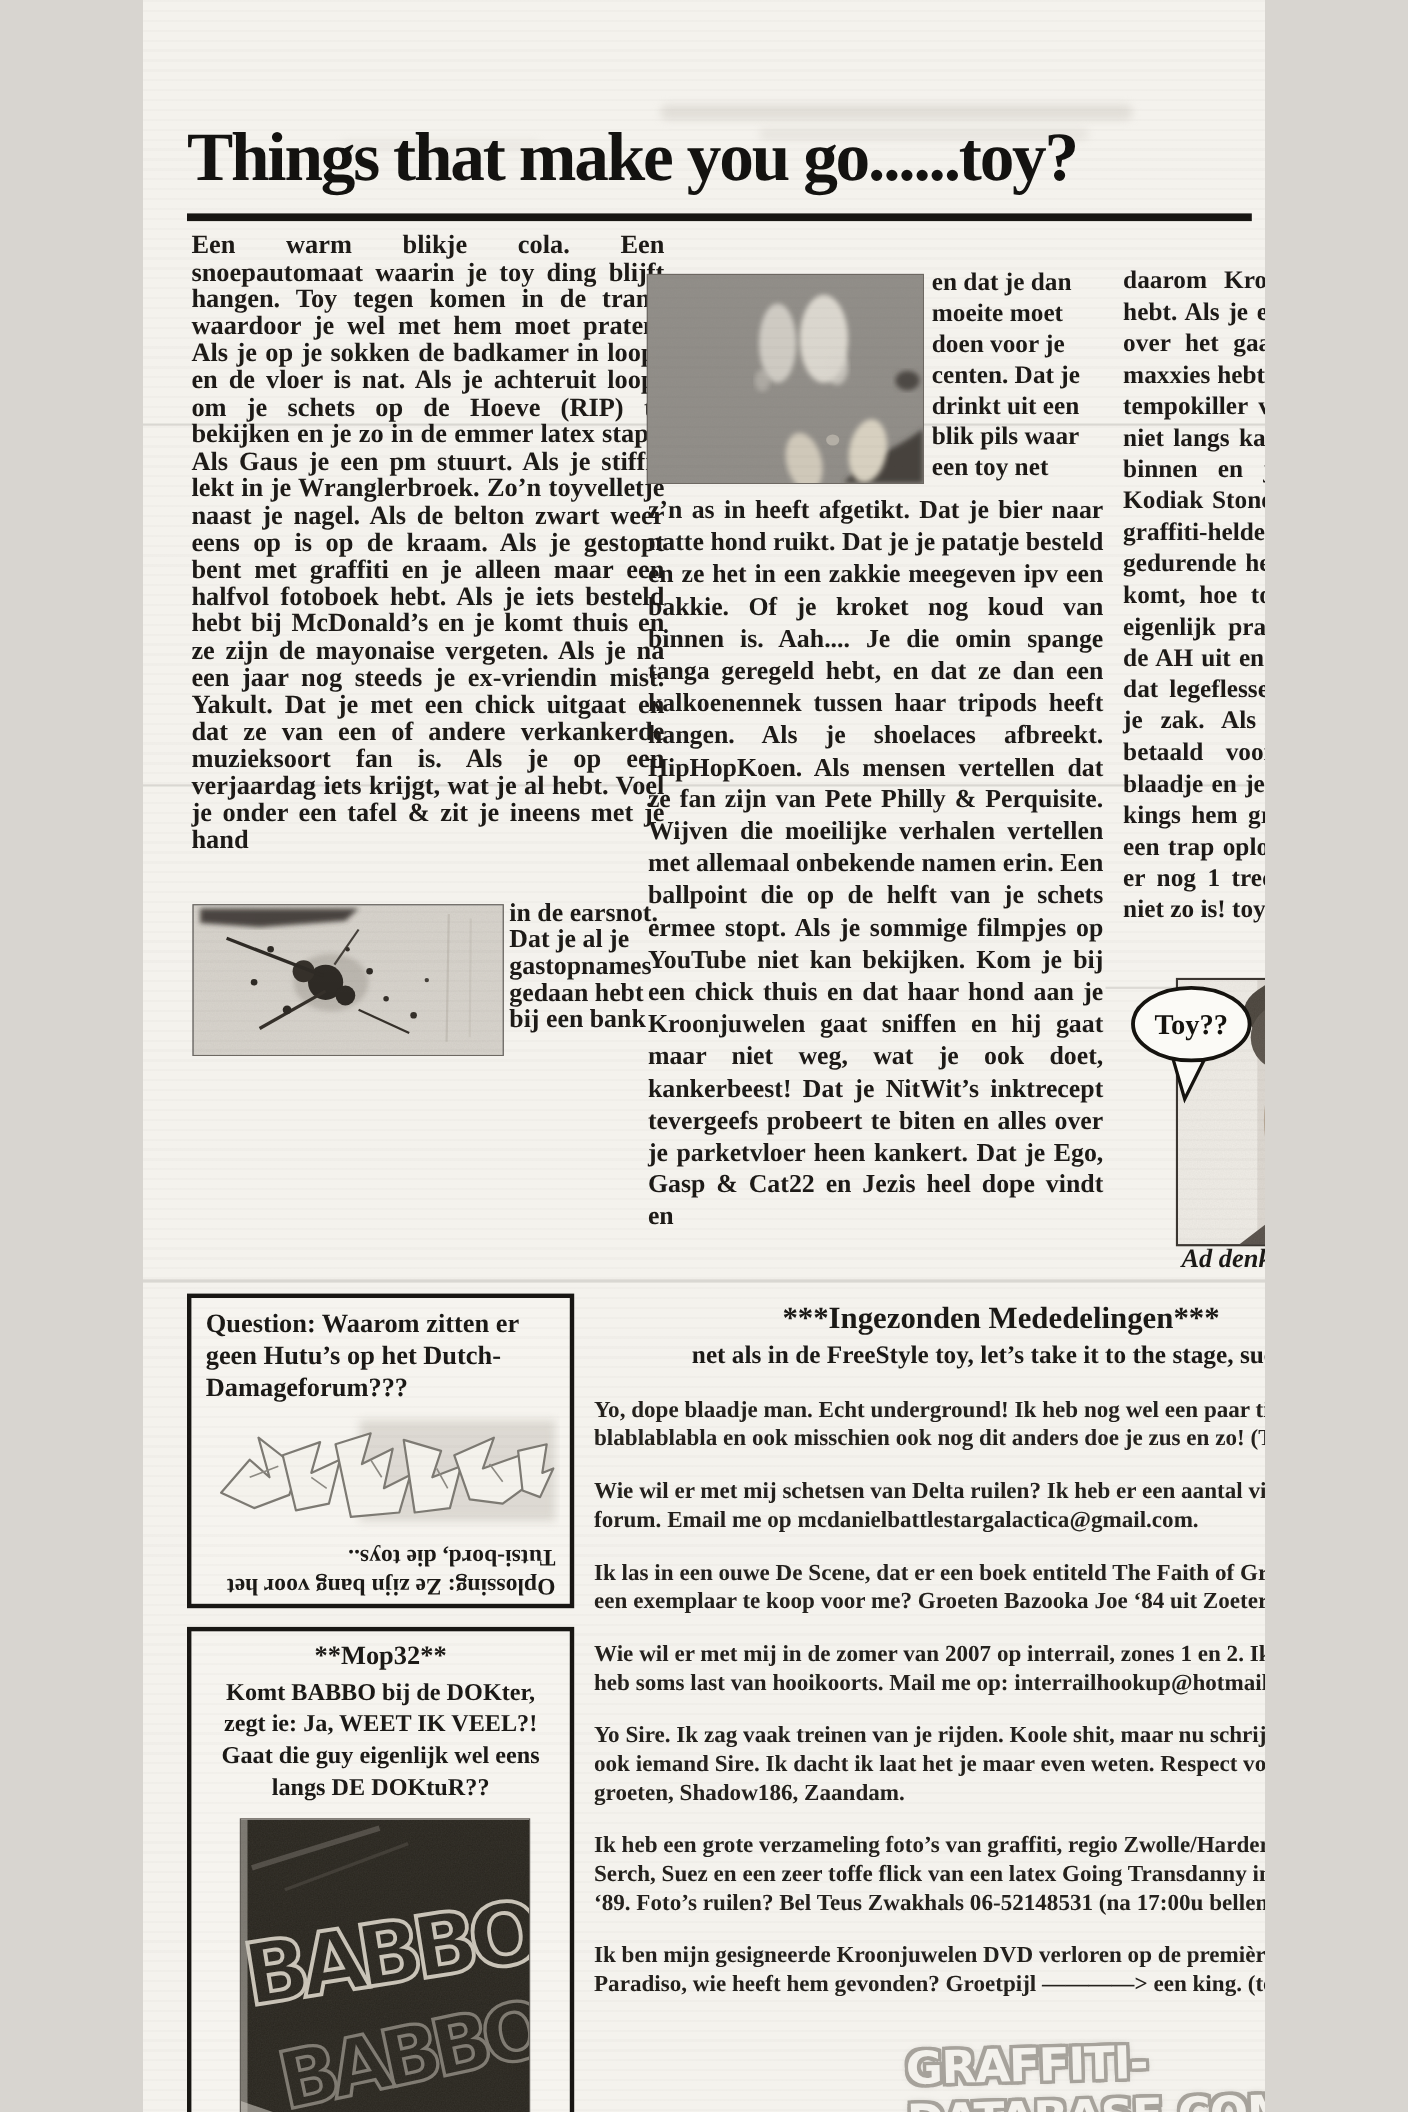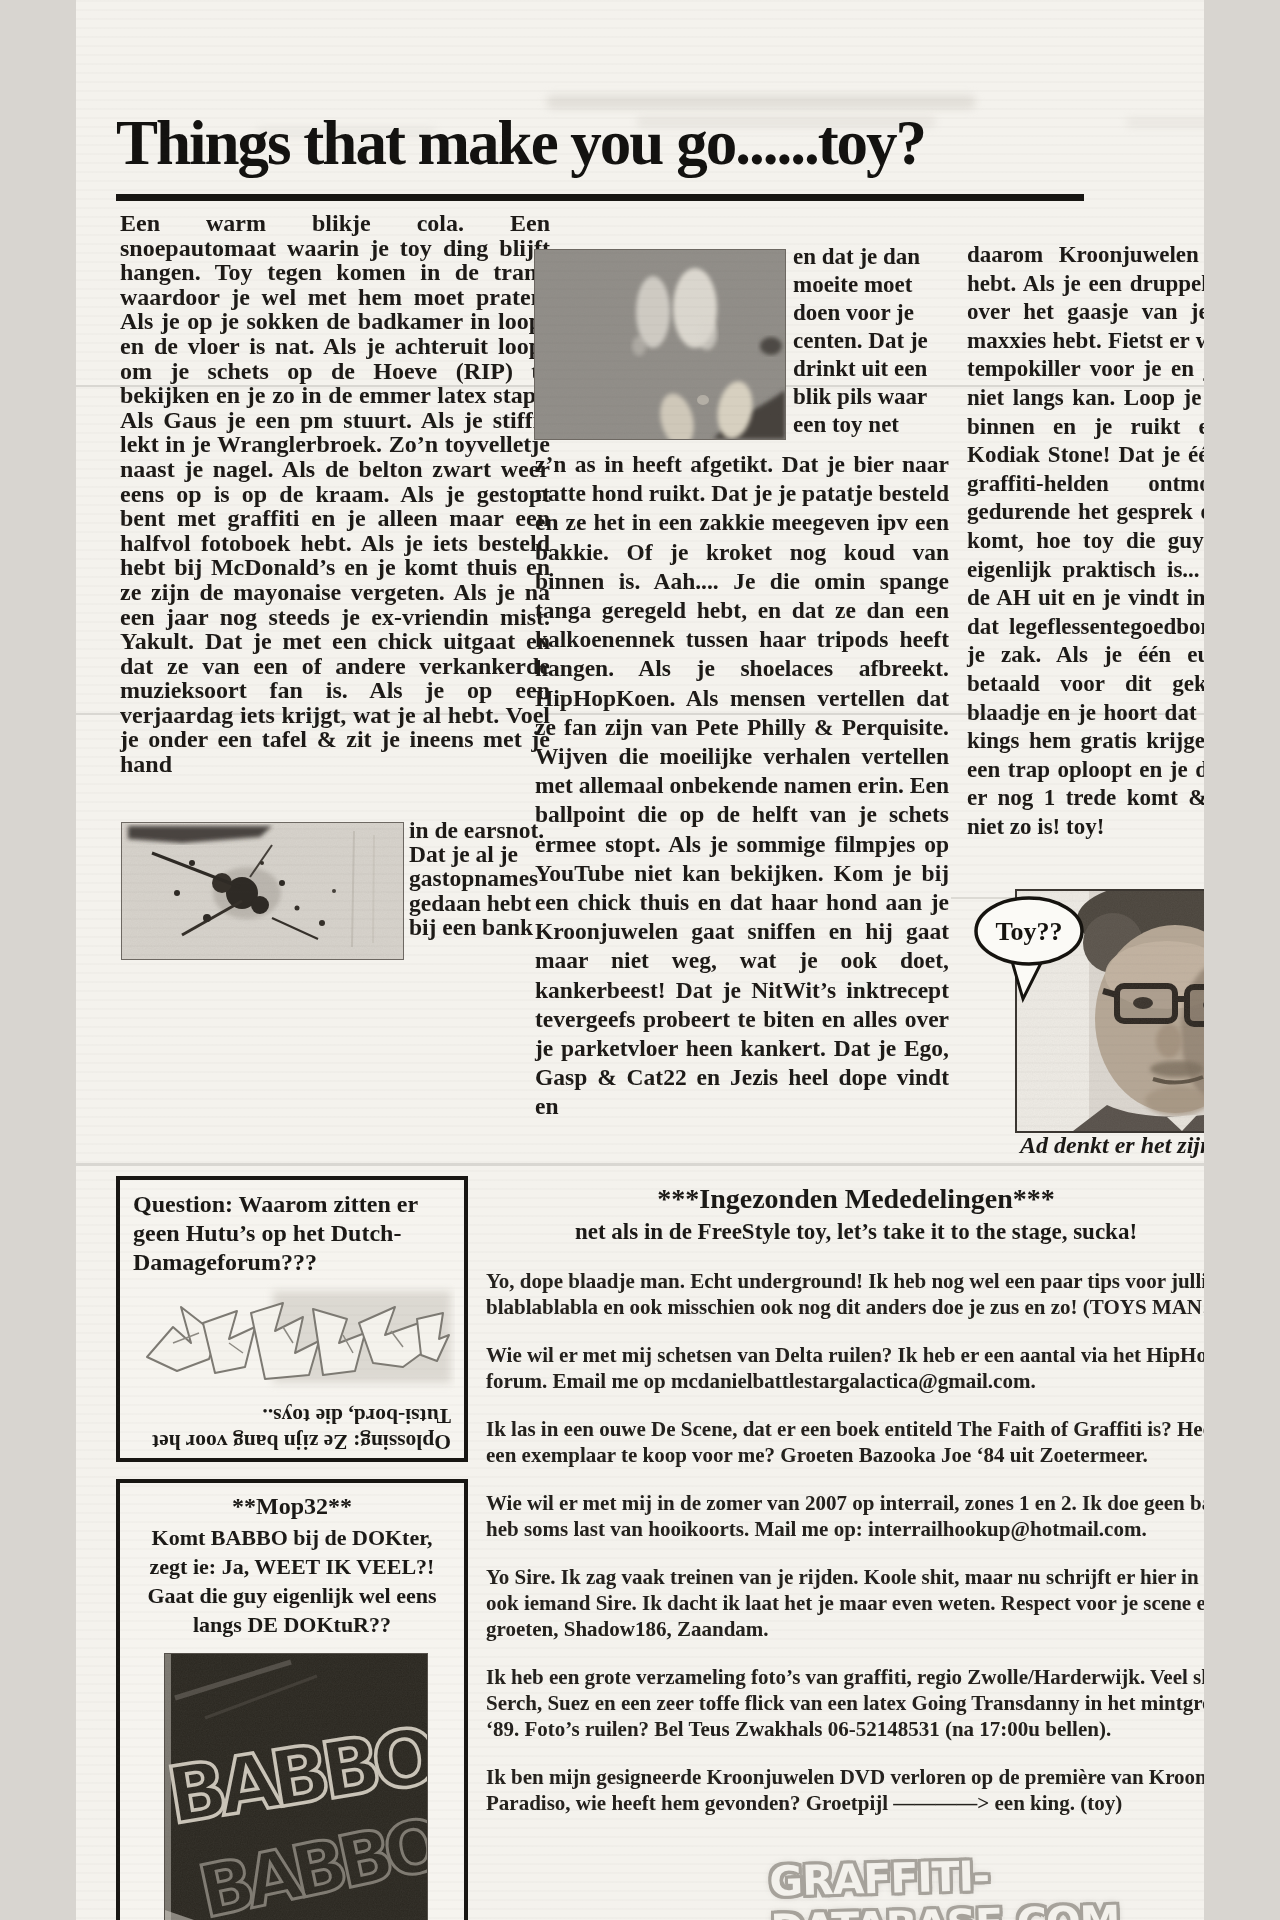--- a/index.html
+++ b/index.html
@@ -1,17 +1,17 @@
 <!DOCTYPE html>
 <html><head>
 <meta charset="utf-8">
 <style>
   html,body { margin:0; padding:0; background:#d8d5d0; }
   .page {
-    position:relative; width:1128px; height:1920px; margin:0 auto;
+    position:relative; width:1020px; height:1920px; margin:0 auto;
     background:#f4f2ed; overflow:hidden;
     font-family:"Liberation Serif","DejaVu Serif",serif; color:#1b1916;
   }
   .page::after{ 
     content:""; position:absolute; inset:0; pointer-events:none;
     background:repeating-linear-gradient(180deg, rgba(70,65,60,0.022) 0 2px, transparent 2px 9px);
   }
   .abs { position:absolute; }
   .headline {
     left:40px; top:112px; width:1000px; font-weight:700; font-size:63px;

